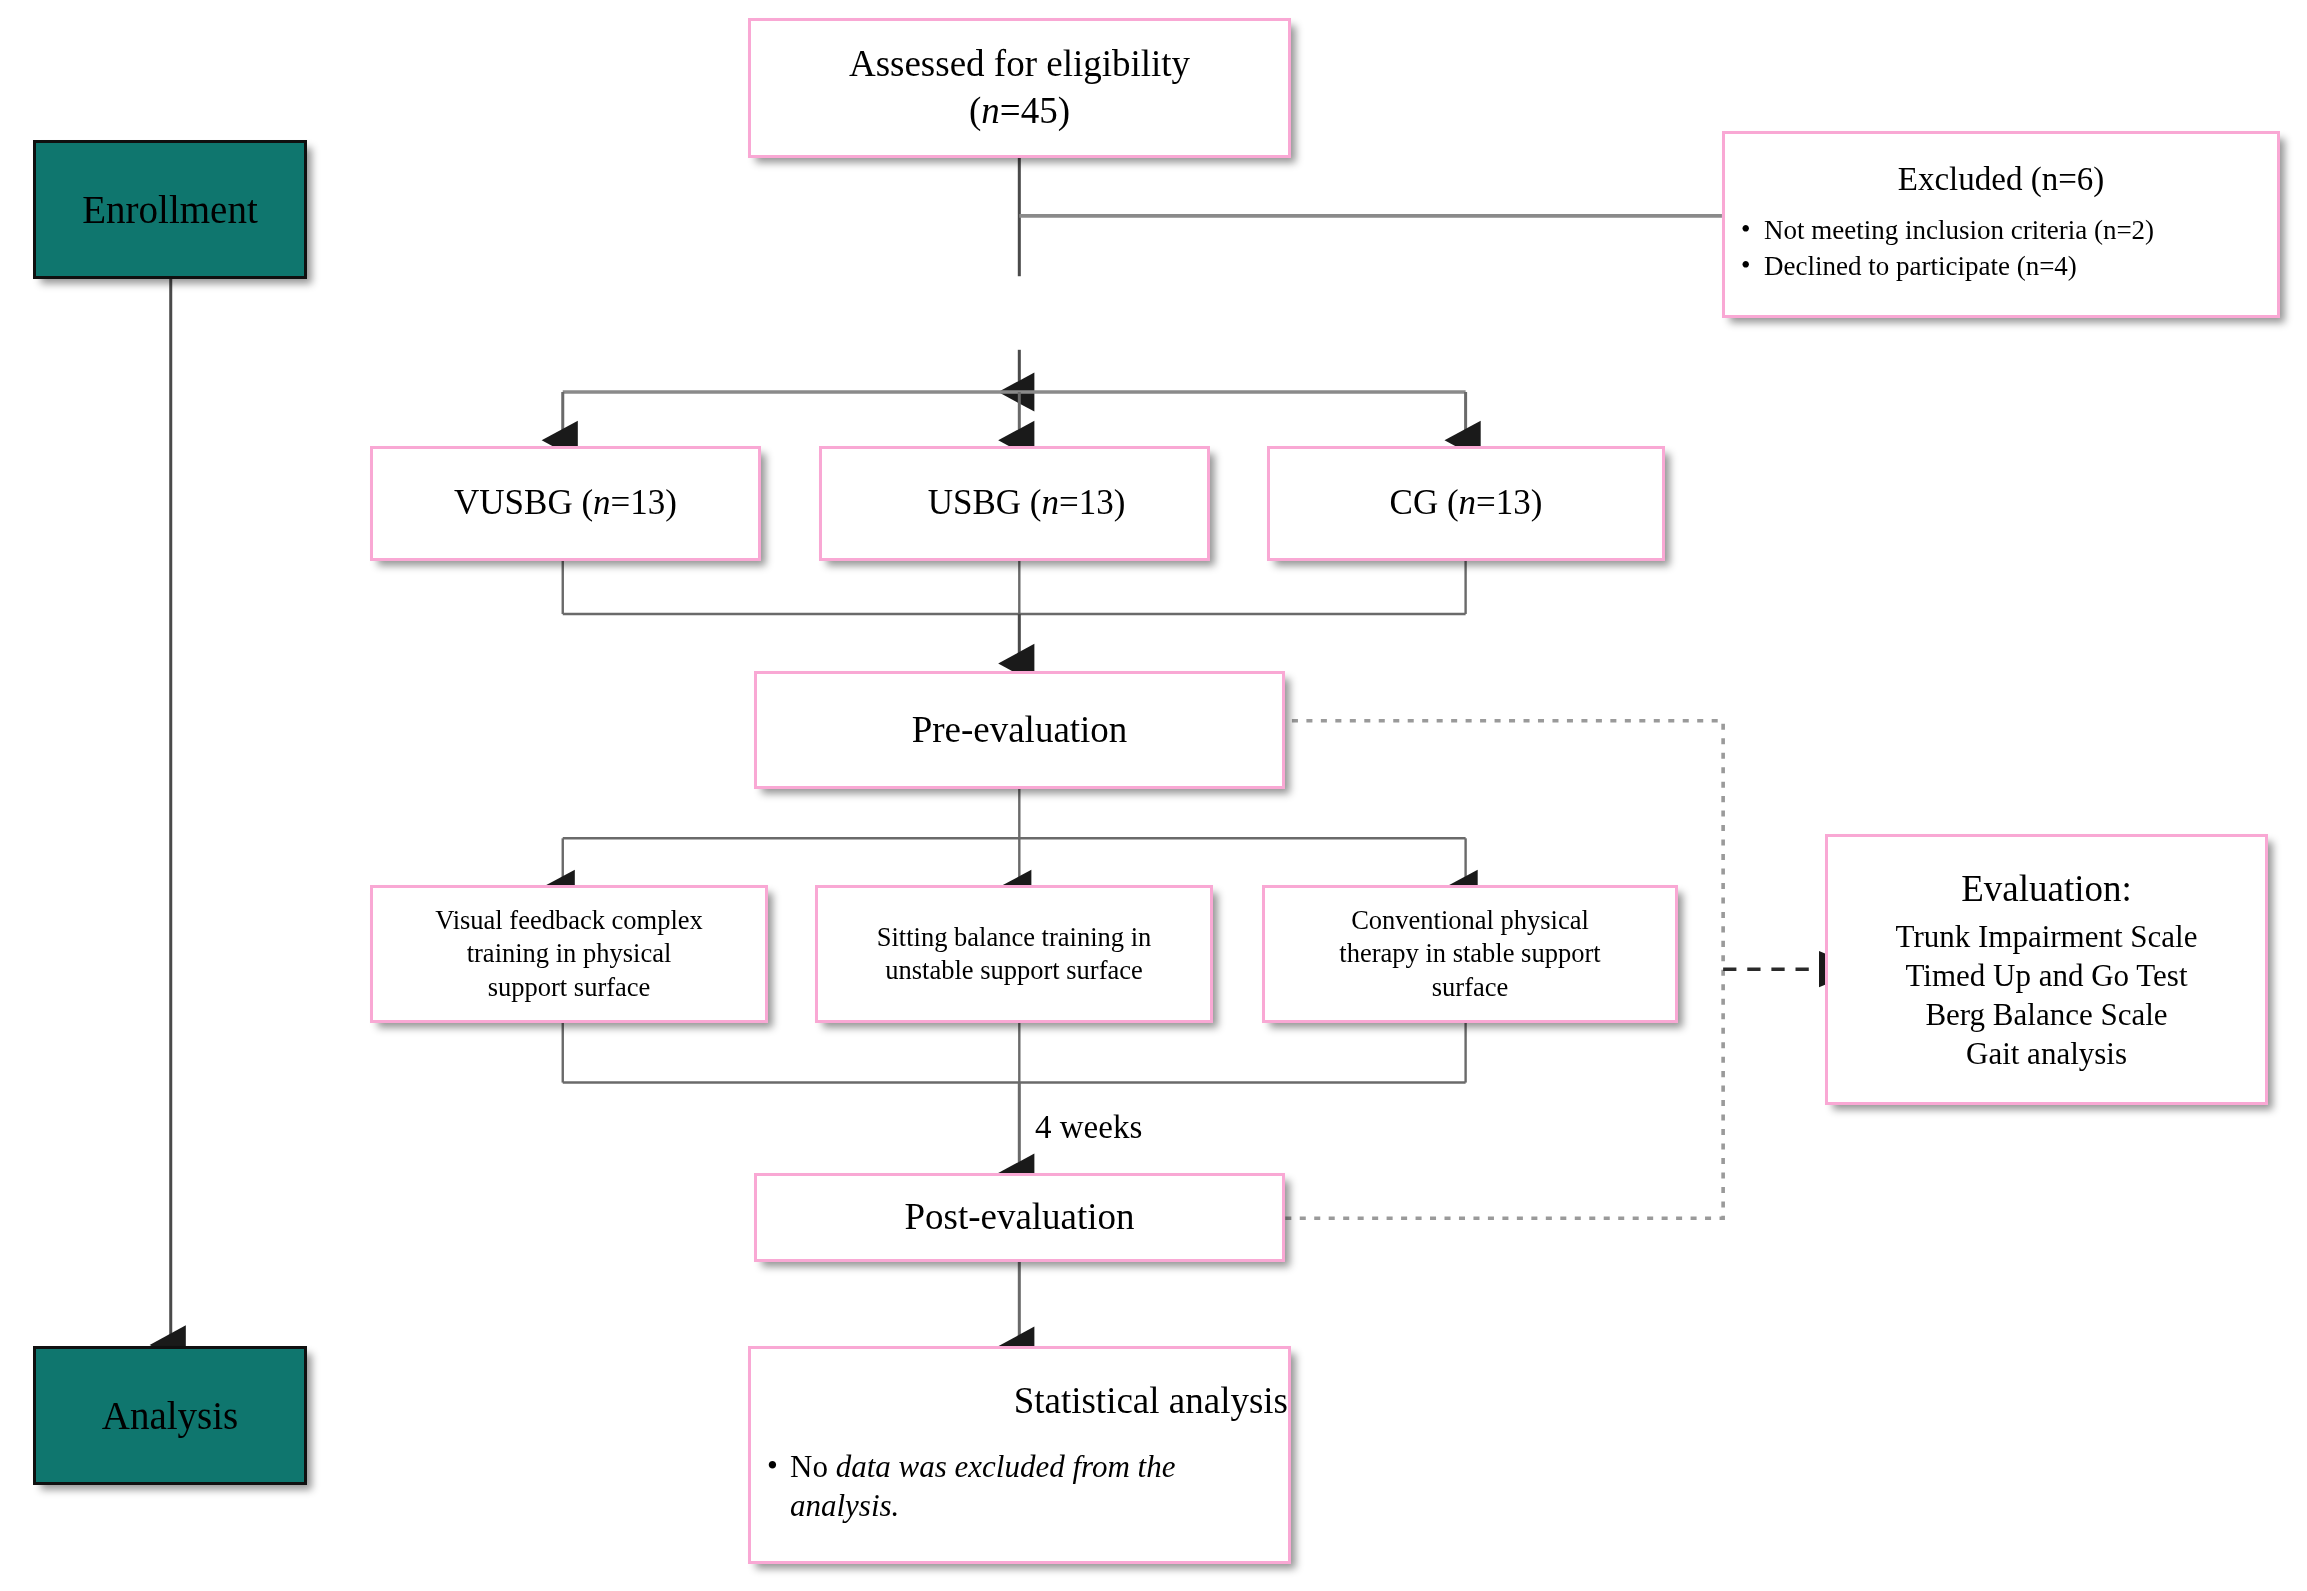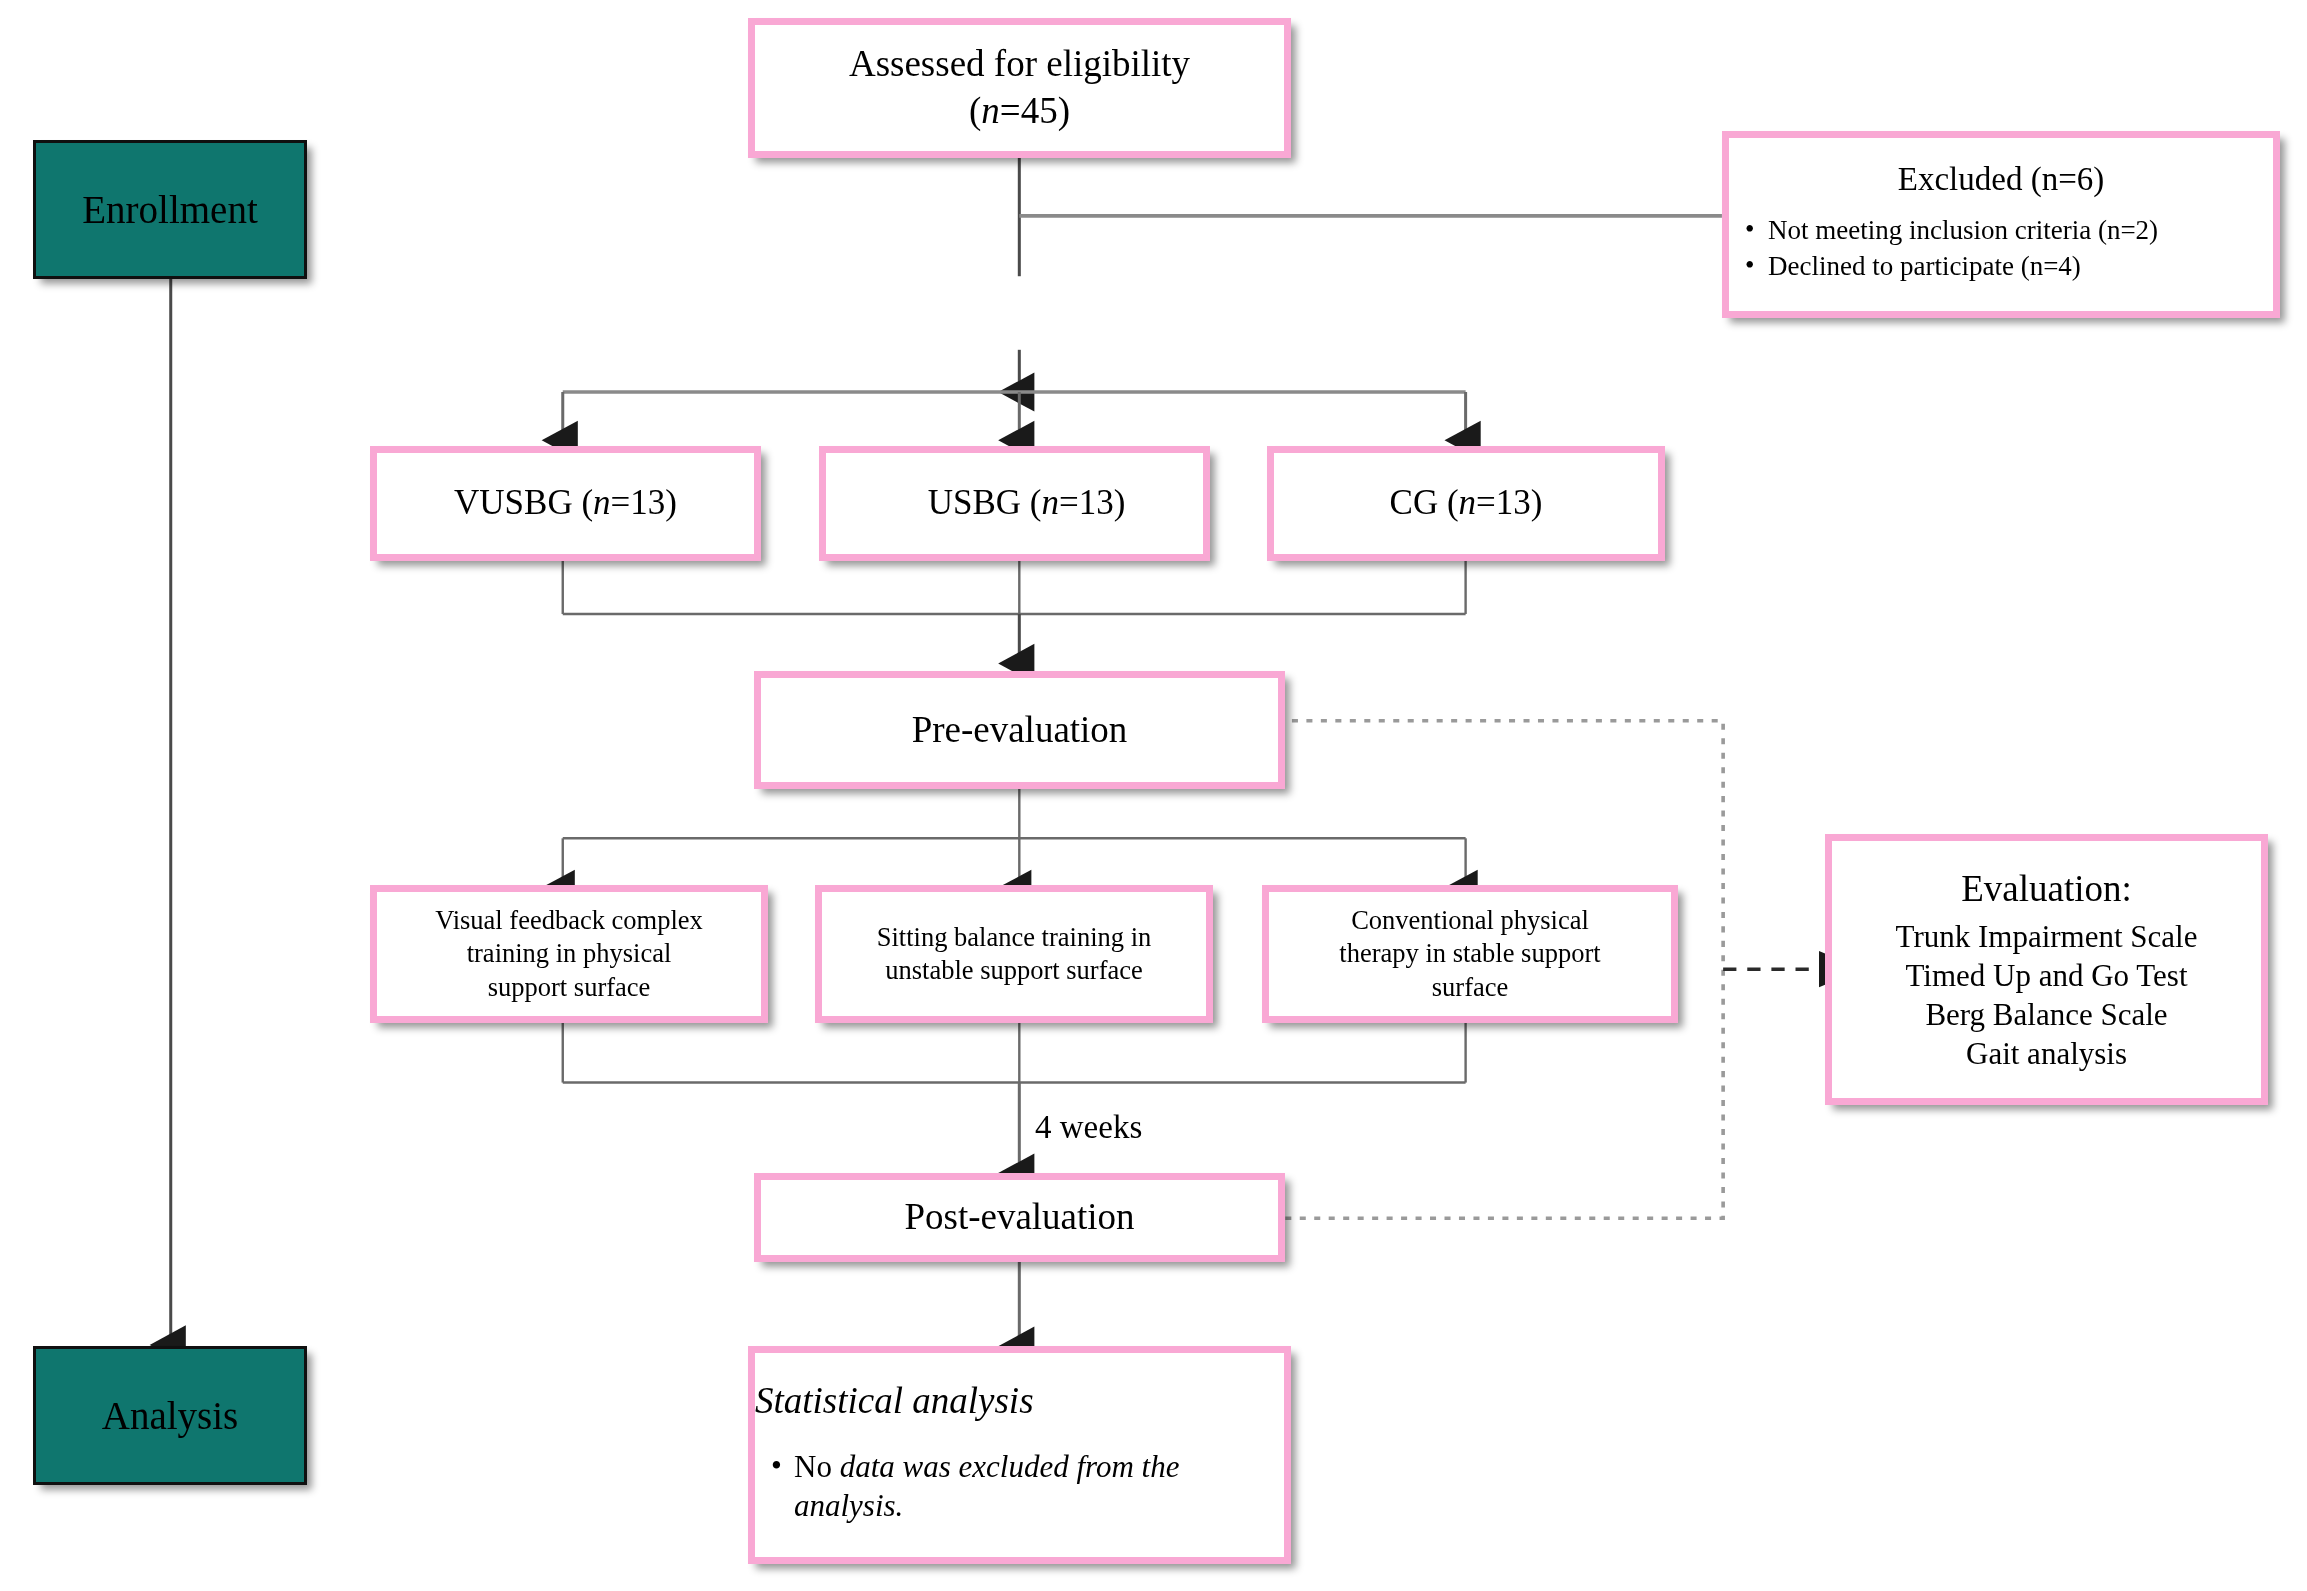--- a/index.html
+++ b/index.html
@@ -21,21 +21,21 @@
     left: 0;
     top: 0;
     width: 2307px;
     height: 1591px;
     pointer-events: none;
   }
   .node {
     position: absolute;
     box-sizing: border-box;
     background: #ffffff;
-    border: 7px solid #f9a8d4;
+    border: 3px solid #f9a8d4;
     box-shadow: 6.6px 6.6px 7.8px -1.2px rgba(0,0,0,0.42);
     display: flex;
     flex-direction: column;
     align-items: center;
     justify-content: center;
     text-align: center;
     color: #000000;
     line-height: 1.26;
   }
   .node.stage-label {
@@ -198,20 +198,20 @@
 
   <div class="node" style="left:1825px; top:834px; width:443px; height:271px; font-size:31px;">
     <span class="line" style="font-size:37px; margin-bottom:3.6px;">Evaluation:</span>
     <span class="line">Trunk Impairment Scale</span>
     <span class="line">Timed Up and Go Test</span>
     <span class="line">Berg Balance Scale</span>
     <span class="line">Gait analysis</span>
   </div>
 
   <div class="node" style="left:748px; top:1346px; width:543px; height:218px; font-size:31px; align-items:stretch; justify-content:center; padding:9.7px 0;">
-    <span class="line" style="font-size:37px; text-align:left; margin-bottom:15.7px;font-style:italic;">Statistical analysis</span>
+    <span class="line" style="font-size:37px; text-align:right; margin-bottom:15.7px;">Statistical analysis</span>
     <ul class="bullets">
       <li><span>No </span><span class="em">data was excluded from the analysis.</span></li>
     </ul>
   </div>
 
 </div>
 
 
 </body></html>

